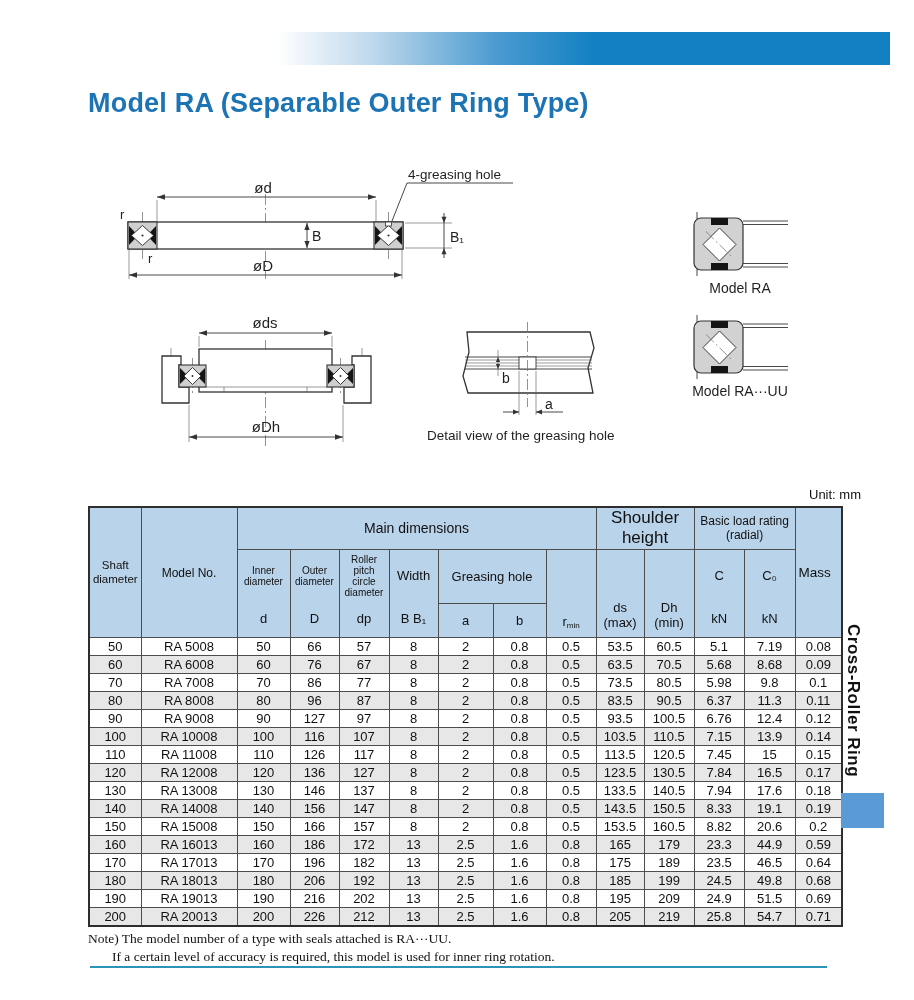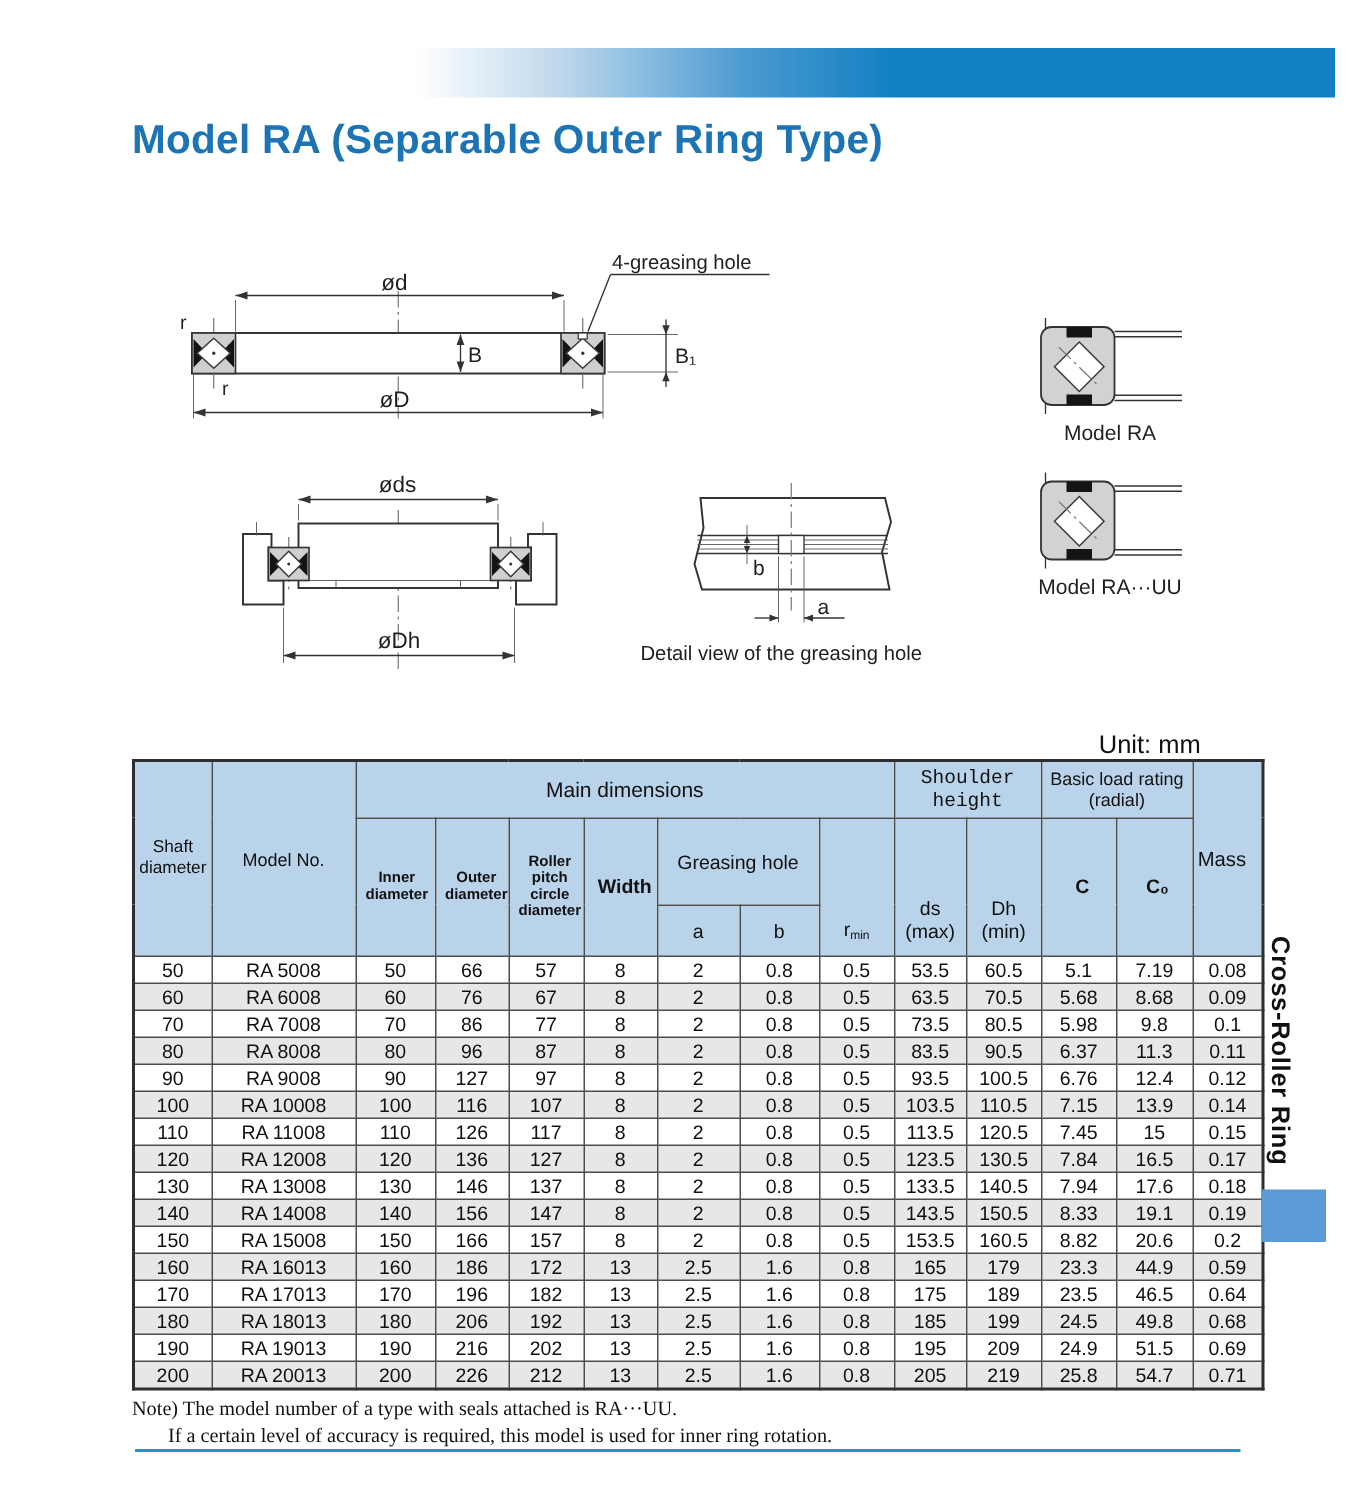--- a/index.html
+++ b/index.html
@@ -5,26 +5,26 @@
   html,body { margin:0; padding:0; background:#ffffff; }
   .page {
     position:relative; width:914px; height:1000px; background:#ffffff;
     font-family:"Liberation Sans", sans-serif; overflow:hidden; color:#111;
   }
   .topbar {
     position:absolute; left:277px; top:32px; width:613px; height:33px;
     background:linear-gradient(90deg,#ffffff 0%,#bcd7ec 16%,#4a9ad0 36%,#1280c2 52%,#1280c2 100%);
   }
   .title {
-    position:absolute; left:88px; top:78px;
+    position:absolute; left:88px; top:88px;
     font-size:27px; font-weight:bold; color:#1c74b4; letter-spacing:0.2px;
   }
   .unit-label {
-    position:absolute; left:696px; top:487px; width:141px; text-align:center;
-    font-size:17px; color:#111;
+    position:absolute; left:720px; top:487px; width:141px; text-align:right;
+    font-size:13px; color:#111;
   }
   .diagram-svg { position:absolute; left:88px; top:158px; }
   .diagram-svg text { fill:#1f1f1f; font-family:"Liberation Sans", sans-serif; }
   .ln   { stroke:#333; stroke-width:0.9; fill:none; }
   .thin { stroke:#555; stroke-width:0.6; fill:none; }
   .out  { stroke:#333; stroke-width:1.3; fill:#ffffff; }
   .gray { fill:#cfcfcf; stroke:#333; stroke-width:1.1; }
   .dia  { fill:#ffffff; stroke:#3a3a3a; stroke-width:1; }
   .blk  { fill:#141414; stroke:none; }
   .cl   { stroke:#777; stroke-width:0.8; stroke-dasharray:11 3 2 3; fill:none; }
@@ -34,25 +34,25 @@
   table.spec { border-collapse:collapse; table-layout:fixed; width:753px; border:2px solid #2e2e2e; }
   table.spec th, table.spec td {
     border:1px solid #4d4d4d; padding:0; text-align:center;
     font-weight:normal; color:#111; overflow:hidden;
   }
   table.spec thead th { background:#b9d3ea; }
   tr.h1 { height:38px; } tr.h2 { height:53px; } tr.h3 { height:34px; }
   .f-shaft { font-size:11.5px; line-height:1.15; }
   .f-model { font-size:12px; }
   .h-main  { font-size:14px; }
-  .h-sh    { font-size:13px; line-height:1.2;font-family:Liberation Mono, monospace; }
+  .h-sh    { font-size:17px; line-height:1.2; }
   .h-blr   { font-size:12px; line-height:1.2; }
   .h-gh    { font-size:13px; }
   .h-sym   { font-size:13px; }
-  .vs { display:flex; flex-direction:row; height:87px;font-weight:bold; }
+  .vs { display:flex; flex-direction:column; height:87px; }
   .vs .top { flex:0 0 52px; display:flex; align-items:center; justify-content:center; font-size:10px; line-height:1.1; padding:0 1px; }
   .vs .top.big { font-size:13px; }
   .vs .bot { flex:0 0 34px; display:flex; align-items:center; justify-content:center; font-size:13px; }
   .vb { display:flex; flex-direction:column; height:87px; justify-content:flex-end; align-items:center;
         box-sizing:border-box; padding-bottom:6px; font-size:13px; line-height:1.2; }
   .vs3 { display:flex; flex-direction:row; height:129px; }
   .vs3 .seg1 { flex:0 0 38px; display:flex; align-items:center; justify-content:center; font-size:13.5px; }
   .vs3 .mid  { flex:1 1 auto; }
   .vs3 .seg3 { flex:0 0 34px; display:flex; align-items:center; justify-content:center; font-size:13.5px; }
   .subtxt { font-size:8px; vertical-align:-2px; }

